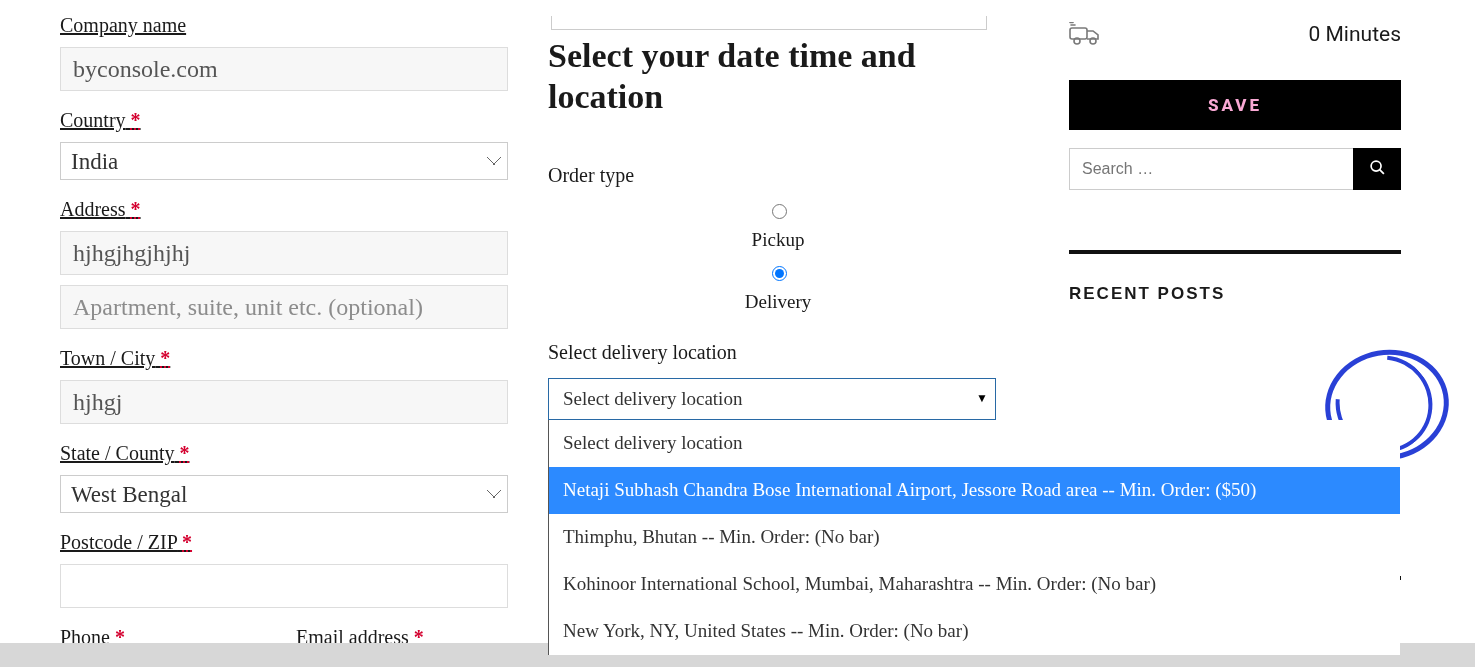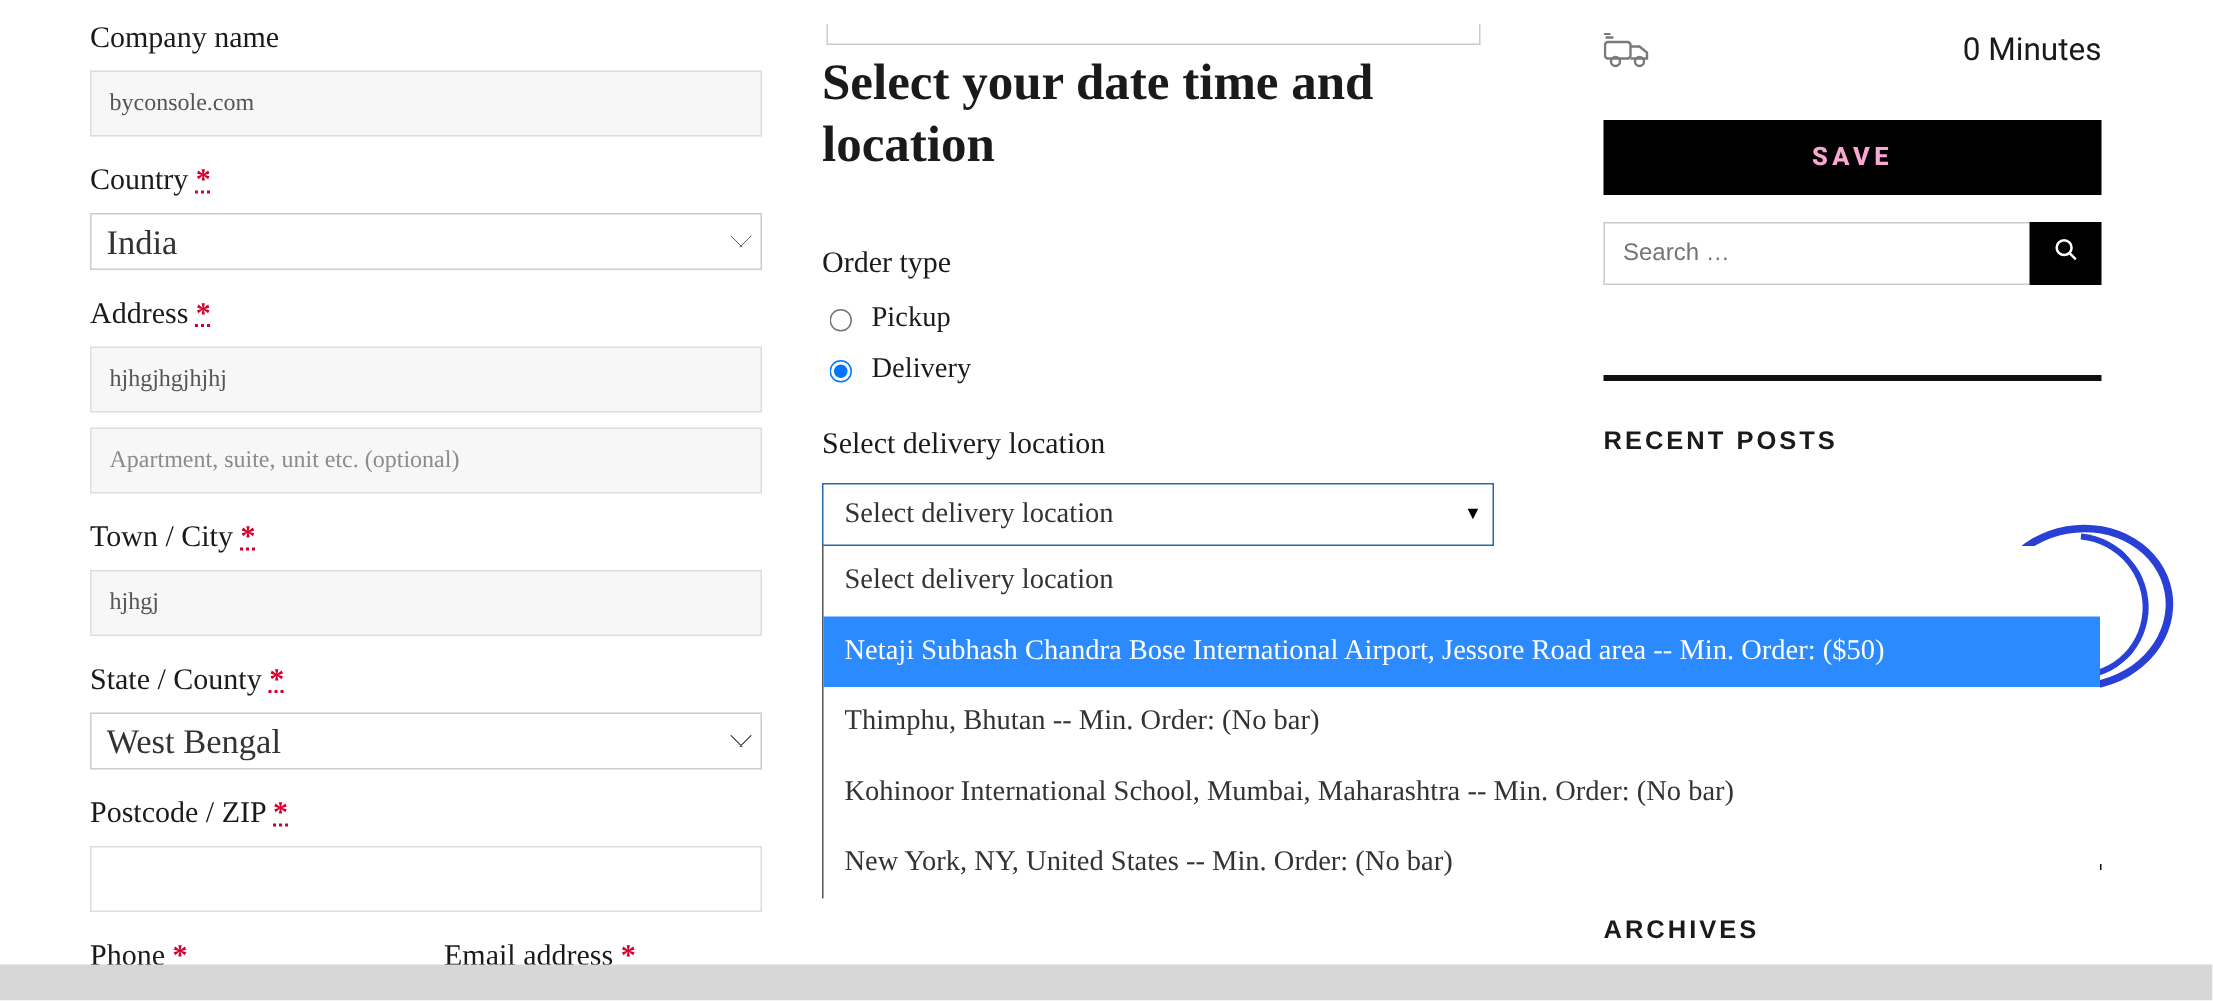--- a/index.html
+++ b/index.html
@@ -21,32 +21,32 @@
     position:relative;
     width:1475px;
     height:667px;
     overflow:hidden;
     -webkit-font-smoothing:antialiased;
   }
   *{box-sizing:border-box;}
   .sans{font-family: -apple-system, BlinkMacSystemFont, "Segoe UI", Roboto, Arial, sans-serif;}
   
   
-  .col-form{position:absolute; left:60px; top:0; width:448px;}
+  .col-form{position:absolute; left:60px; top:0; width:448px;text-decoration:underline;}
   .col-center{position:absolute; left:548px; top:16px; width:460px;}
   .col-side{position:absolute; left:1069px; top:0; width:332px;}
   
   
   .flabel{font-size:20px; color:#1a1a1a; margin-top:18px; margin-bottom:10px;}
   .flabel:first-child{margin-top:14px;}
   .req{color:var(--required); font-weight:bold; text-decoration:underline dotted;}
   .finput{
     width:100%; height:44px;
     background:var(--field-bg); border:1px solid var(--field-br);
-    padding:0 12px; font-family:inherit; font-size:16px;
+    padding:0 12px; font-family:inherit; font-size:24px;
     color:#555;
   }
   .finput::placeholder{color:#8c8c8c;}
   .finput.white{background:#fff; color:#333;}
   .fselect{
     width:100%; height:38px; background:#fff; border:1px solid #ccc;
     padding:0 10px; font-family:inherit; font-size:23px; color:#333;
     appearance:none;
     background-image:linear-gradient(45deg,transparent 46%,#666 46%,#666 54%,transparent 54%),linear-gradient(-45deg,transparent 46%,#666 46%,#666 54%,transparent 54%);
     background-repeat:no-repeat;
@@ -58,21 +58,21 @@
   .two-col > div{flex:1;}
   
   
   .ghost-box{
     width:436px; height:14px; border:1px solid #ccc; border-top:none;
     margin-left:3px; margin-bottom:6px;
   }
   h2.headline{font-size:34px; line-height:1.2; font-weight:900; margin:0 0 46px 0;
     font-family:Georgia,serif;}
   .clabel{font-size:20px; margin-bottom:14px;}
-  .radio-row{display:flex; align-items:center; gap:10px; font-size:19px; margin-bottom:12px;}
+  .radio-row{display:flex; align-items:center; gap:10px; font-size:19px; margin-bottom:12px;flex-direction:column;}
   .radio-row input{width:15px;height:15px;}
   
   .dd-trigger{
     position:relative; width:448px; height:42px; border:1px solid #2869a5;
     background:#fff; display:flex; align-items:center; padding:0 14px;
     font-size:19px; color:#333;
   }
   .dd-caret{
     position:absolute; right:0; top:0; bottom:0; width:26px;
     display:flex; align-items:center; justify-content:center;

